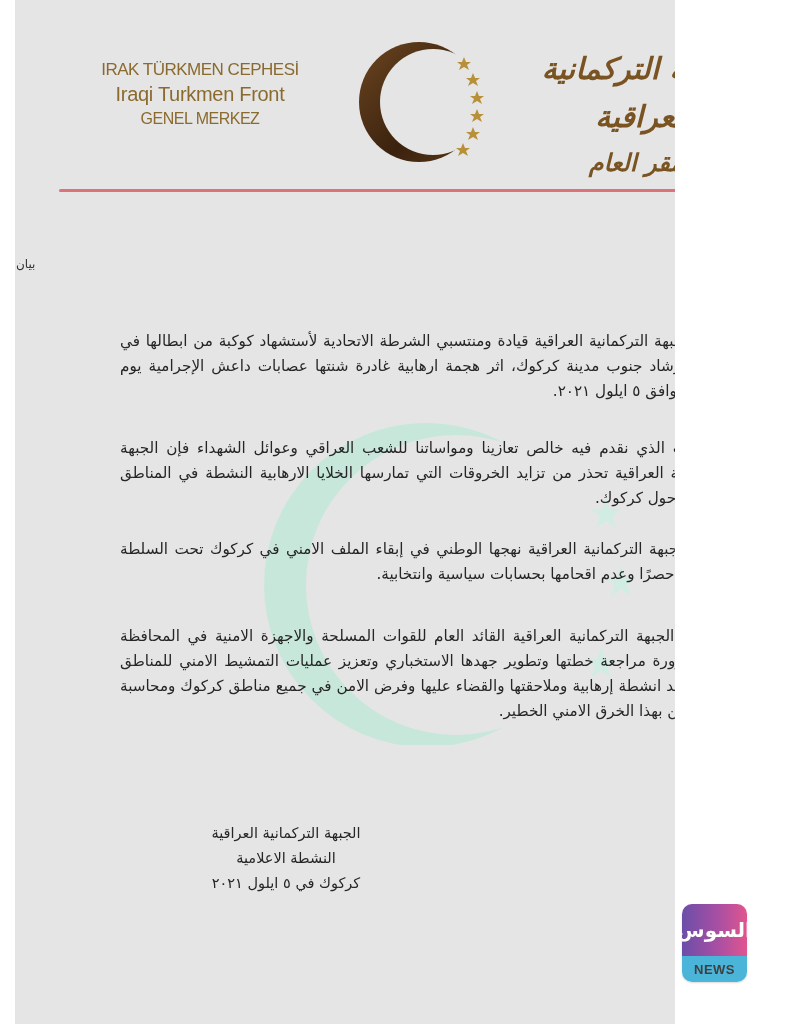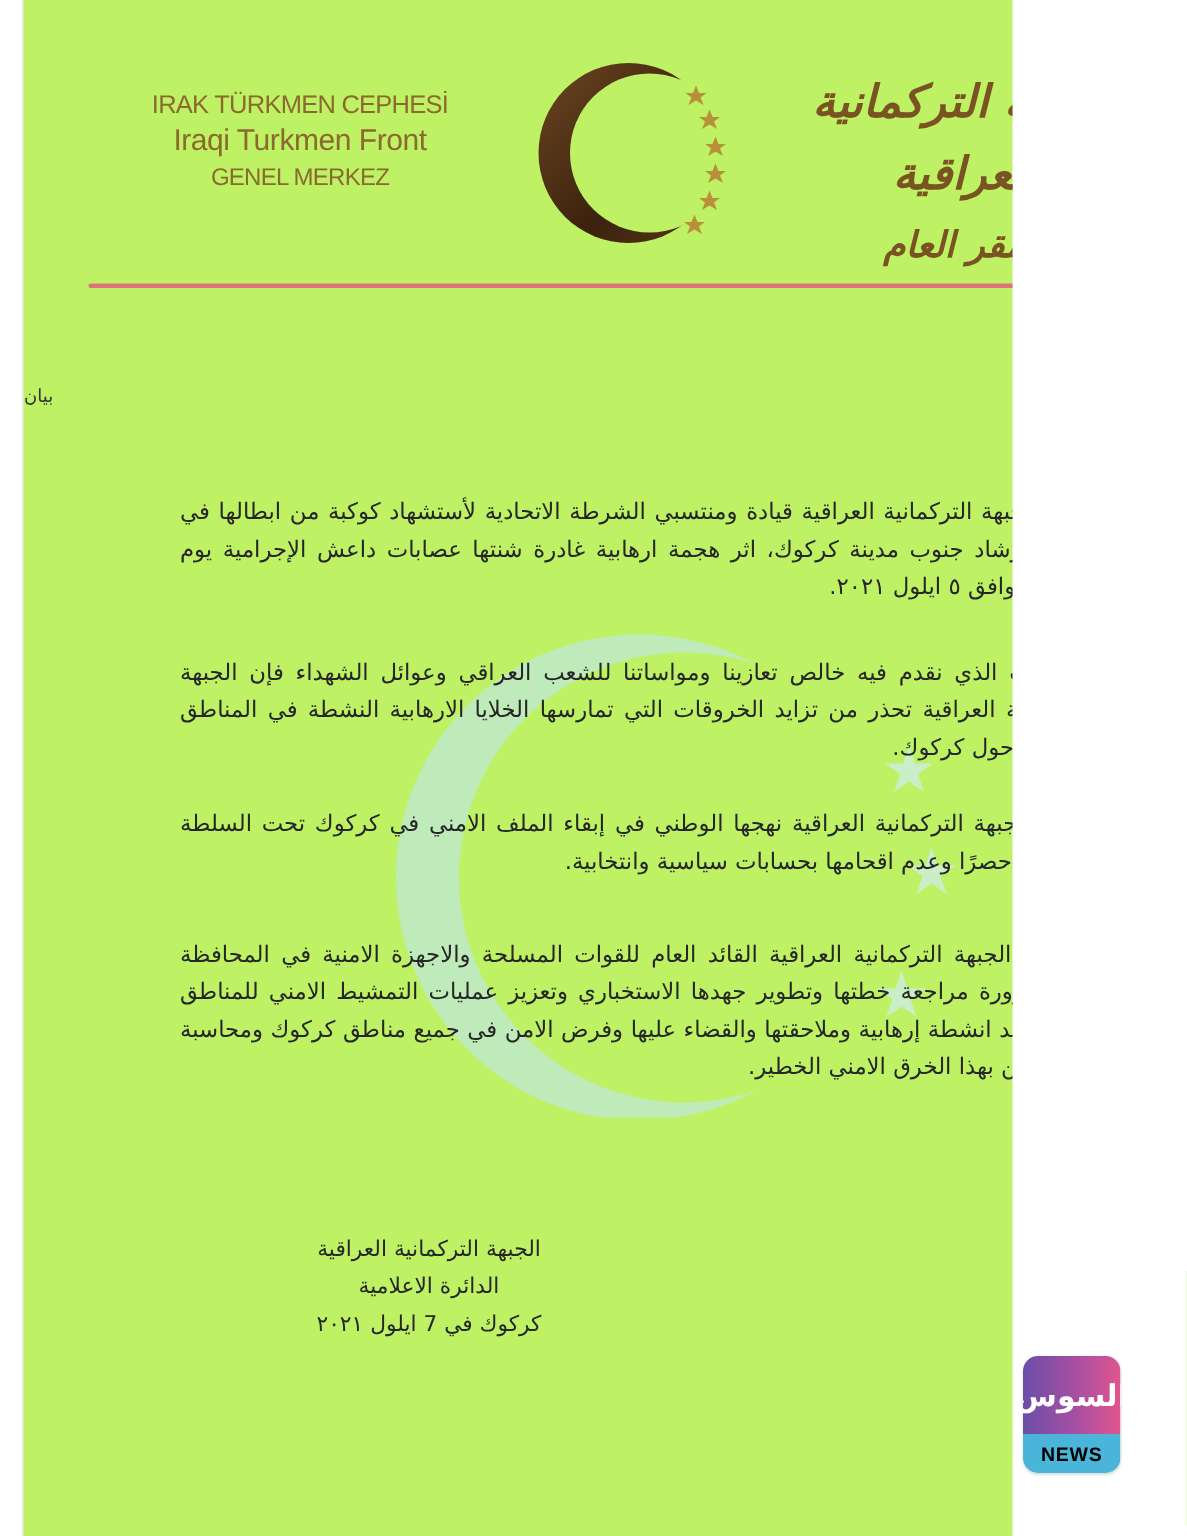--- a/index.html
+++ b/index.html
@@ -1,21 +1,21 @@
 <!DOCTYPE html>
 <html><head>
   <meta charset="utf-8">
   <style>
     * { box-sizing: border-box; margin: 0; padding: 0; }
     html, body { width: 791px; height: 1024px; overflow: hidden; background: #ffffff; }
     body { position: relative; font-family: "DejaVu Sans", sans-serif; }
 
     .page {
       position: absolute; left: 15px; top: 0; width: 660px; height: 1024px;
-      background: #bef264;
+      background: #e5e5e5;
       border-left: 1px solid #e4e4dc;
       overflow: hidden;
     }
 
     
     .lh-latin {
       position: absolute; left: 68px; top: 58px; width: 232px;
       text-align: center; color: #8a6a2e;
       font-family: "Liberation Sans", sans-serif;
     }
@@ -78,21 +78,21 @@
     .news-badge .top {
       height: 52px;
       background: linear-gradient(90deg, #6b4ea8 0%, #a84fa3 55%, #e0558f 100%);
       display: flex; align-items: center; justify-content: center;
       color: #fff; font-weight: bold; font-size: 20px; direction: rtl;
       font-family: "DejaVu Sans", sans-serif; letter-spacing: -1px;
     }
     .news-badge .bottom {
       height: 26px; background: #4ab5d9;
       display: flex; align-items: center; justify-content: center;
-      color: #000000; font-weight: bold; font-size: 13px;
+      color: #404040; font-weight: bold; font-size: 13px;
       font-family: "Liberation Sans", sans-serif; letter-spacing: 0.5px;
     }
   </style>
 </head>
 <body>
 
 <div class="page">
 
   <svg class="watermark" viewBox="0 0 420 330">
     <defs>
@@ -148,21 +148,21 @@
 
   <div class="doc-title">بيان</div>
 
   <p class="para p1">تعزي الجبهة التركمانية العراقية قيادة ومنتسبي الشرطة الاتحادية لأستشهاد كوكبة من ابطالها في قاطع الرشاد جنوب مدينة كركوك، اثر هجمة ارهابية غادرة شنتها عصابات داعش الإجرامية يوم الأحد الموافق ٥ ايلول ٢٠٢١.</p>
   <p class="para p2">في وقت الذي نقدم فيه خالص تعازينا ومواساتنا للشعب العراقي وعوائل الشهداء فإن الجبهة التركمانية العراقية تحذر من تزايد الخروقات التي تمارسها الخلايا الارهابية النشطة في المناطق الساخنة حول كركوك.</p>
   <p class="para p3">وتجدد الجبهة التركمانية العراقية نهجها الوطني في إبقاء الملف الامني في كركوك تحت السلطة الإتحادية حصرًا وعدم اقحامها بحسابات سياسية وانتخابية.</p>
   <p class="para p4">وتطالب الجبهة التركمانية العراقية القائد العام للقوات المسلحة والاجهزة الامنية في المحافظة على ضرورة مراجعة خطتها وتطوير جهدها الاستخباري وتعزيز عمليات التمشيط الامني للمناطق التي تشهد انشطة إرهابية وملاحقتها والقضاء عليها وفرض الامن في جميع مناطق كركوك ومحاسبة المقصرين بهذا الخرق الامني الخطير.</p>
 
   <div class="signature">
     <div>الجبهة التركمانية العراقية</div>
-    <div>الدائرة الاعلامية</div>
-    <div>كركوك في 7 ايلول ٢٠٢١</div>
+    <div>النشطة الاعلامية</div>
+    <div>كركوك في ٥ ايلول ٢٠٢١</div>
   </div>
 </div>
 
 <div class="news-badge">
   <div class="top">السوس</div>
   <div class="bottom">NEWS</div>
 </div>
 
 </body></html>

